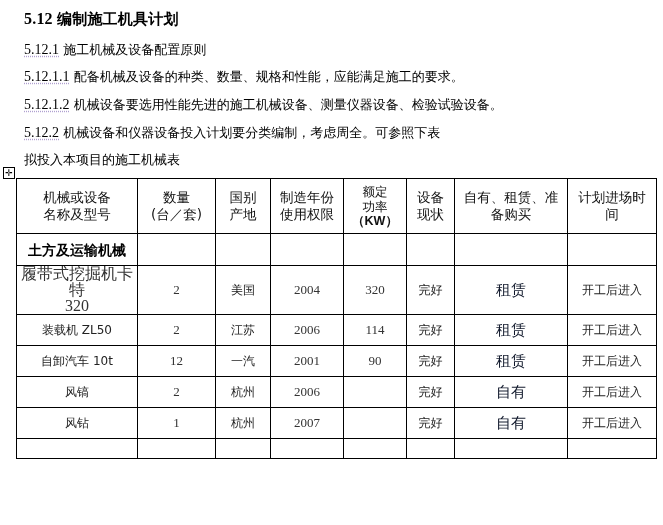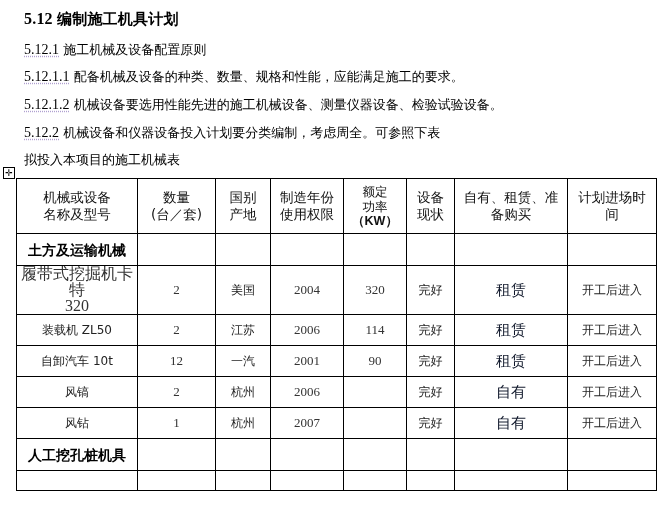--- a/index.html
+++ b/index.html
@@ -159,30 +159,20 @@
     <td>风钻</td>
     <td class="serif">1</td>
     <td>杭州</td>
     <td class="serif">2007</td>
     <td class="serif"></td>
     <td>完好</td>
     <td class="big">自有</td>
     <td>开工后进入</td>
   </tr>
 
-  <tr style="height:32px;">
-    <td class="cat">人工挖孔桩机具</td>
-    <td></td>
-        <td></td>
-        <td></td>
-        <td></td>
-        <td></td>
-        <td></td>
-        <td></td>
-  </tr>
   <tr style="height:20px;">
     <td></td>
         <td></td>
         <td></td>
         <td></td>
         <td></td>
         <td></td>
         <td></td>
         <td></td>
   </tr>

